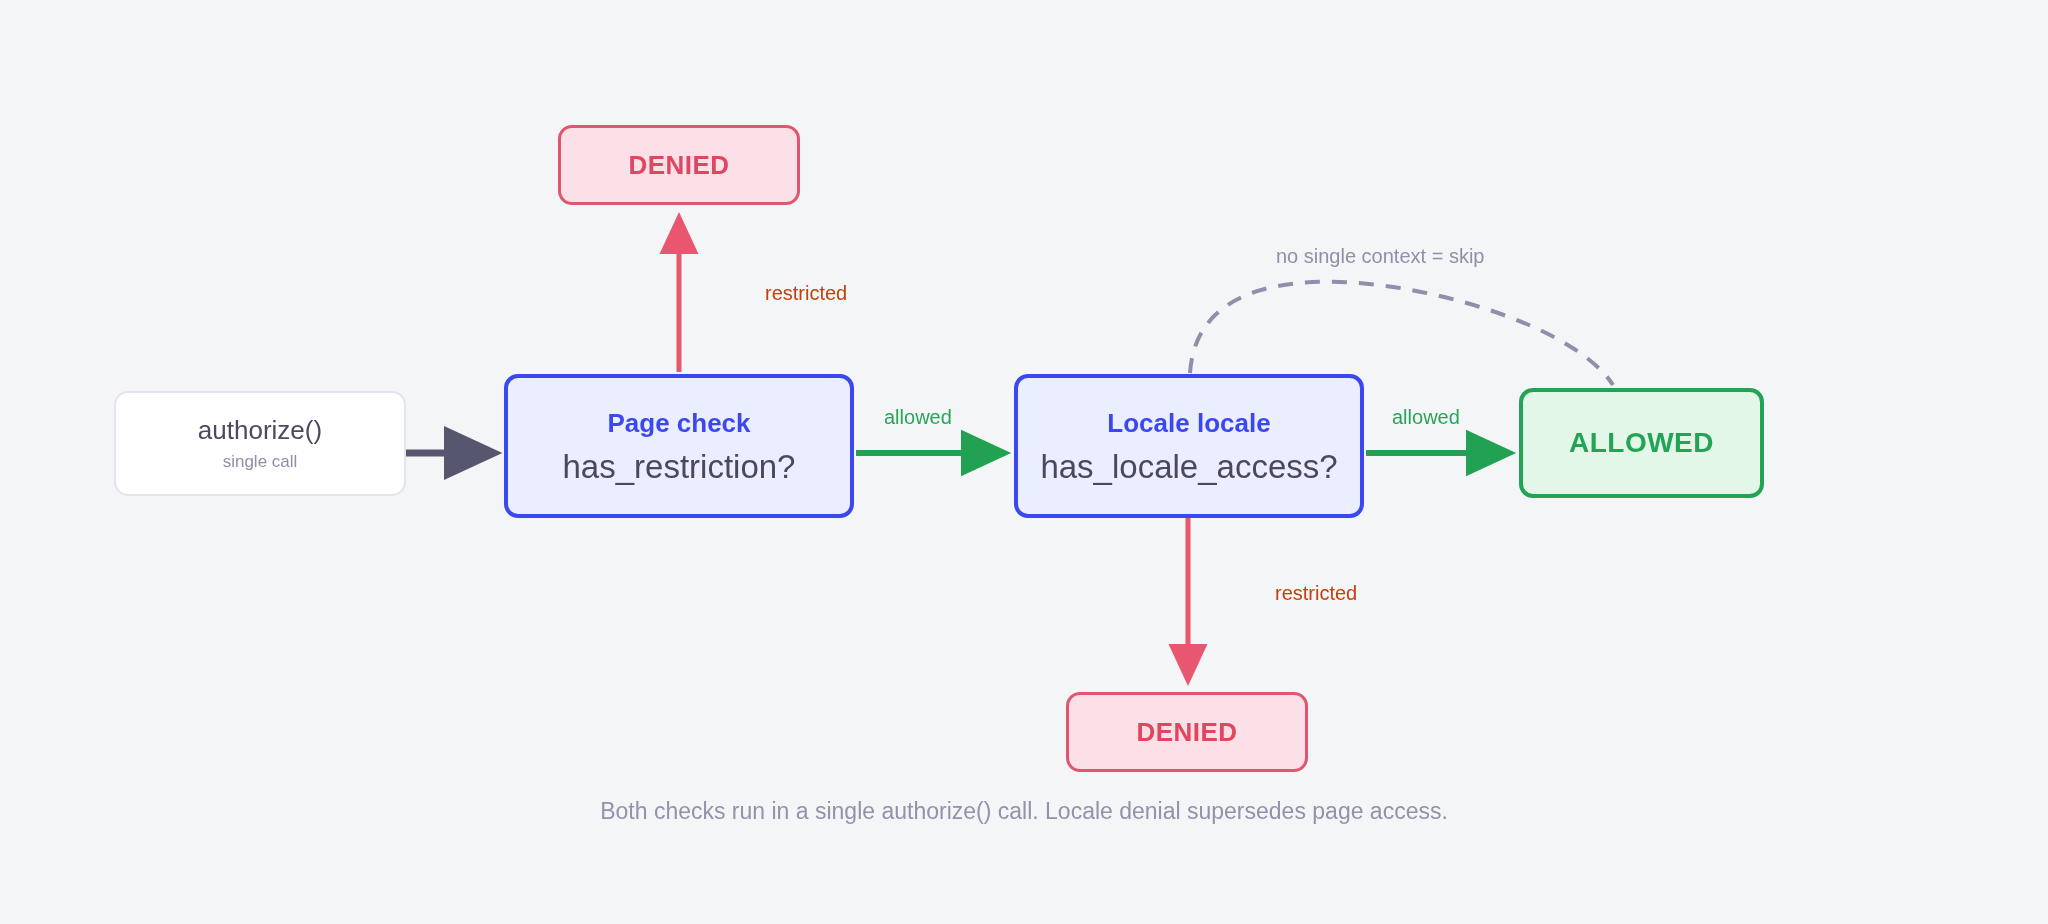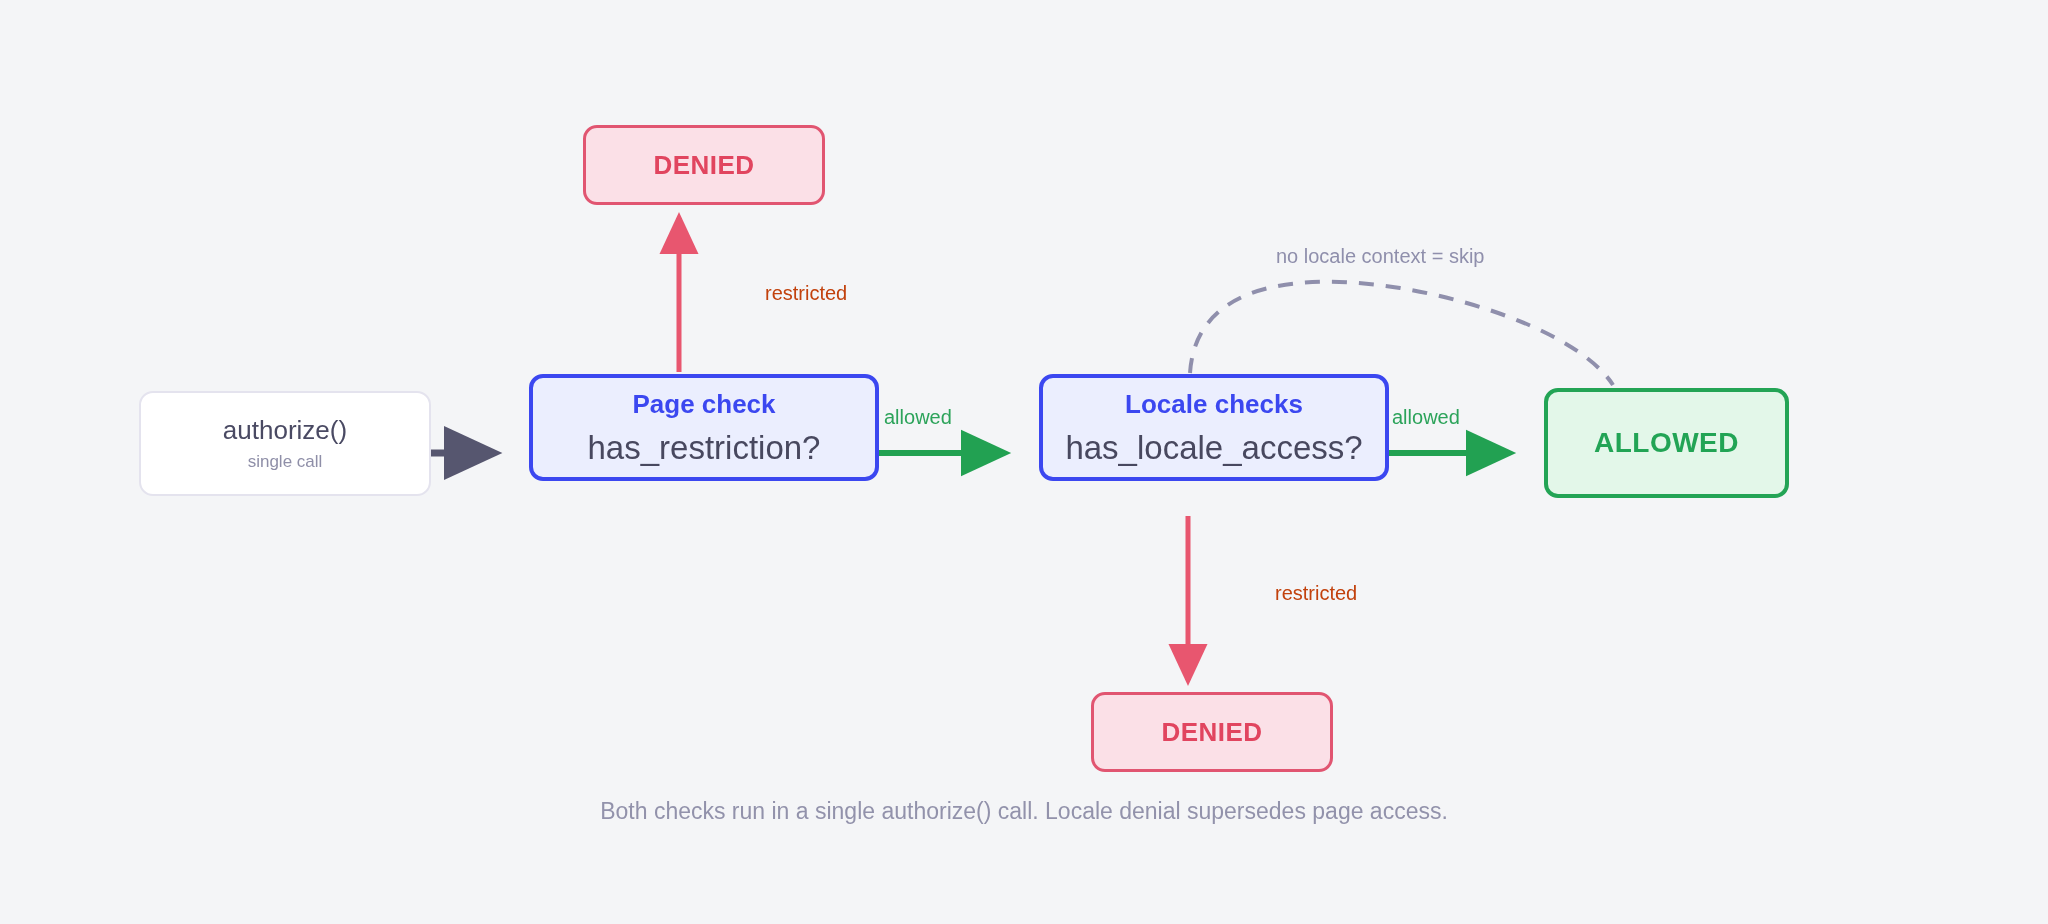--- a/index.html
+++ b/index.html
@@ -29,21 +29,20 @@
 
   .node {
     position: absolute;
     box-sizing: border-box;
     display: flex;
     flex-direction: column;
     align-items: center;
     justify-content: center;
     border-radius: 12px;
     text-align: center;
-    margin-left: 25px;
   }
 
   
   .node-entry {
     left: 114px;
     top: 391px;
     width: 292px;
     height: 105px;
     background: #ffffff;
     border: 2px solid #e4e3ee;
@@ -57,21 +56,21 @@
   }
   .entry-sub {
     font-size: 17px;
     color: #8f8fa8;
     line-height: 1;
   }
 
   
   .node-decision {
     width: 350px;
-    height: 107px;
+    height: 144px;
     background: #ebeefe;
     border: 4px solid #3b47f0;
     border-radius: 14px;
     gap: 14px;
   }
   #node-page-check { left: 504px; top: 374px; }
   #node-locale-check { left: 1014px; top: 374px; }
   .decision-title {
     font-size: 26px;
     font-weight: bold;
@@ -204,21 +203,21 @@
     <div class="entry-title">authorize()</div>
     <div class="entry-sub">single call</div>
   </div>
 
   <div class="node node-decision" id="node-page-check">
     <div class="decision-title">Page check</div>
     <div class="decision-sub">has_restriction?</div>
   </div>
 
   <div class="node node-decision" id="node-locale-check">
-    <div class="decision-title">Locale checks</div>
+    <div class="decision-title">Locale locale</div>
     <div class="decision-sub">has_locale_access?</div>
   </div>
 
   <div class="node node-denied" id="node-denied-page">
     <div class="denied-label">DENIED</div>
   </div>
 
   <div class="node node-denied" id="node-denied-locale">
     <div class="denied-label">DENIED</div>
   </div>
@@ -228,17 +227,17 @@
   </div>
 
   <div class="edge-label label-red" id="label-restricted-page">restricted</div>
 
   <div class="edge-label label-green" id="label-allowed-1">allowed</div>
 
   <div class="edge-label label-red" id="label-restricted-locale">restricted</div>
 
   <div class="edge-label label-green" id="label-allowed-2">allowed</div>
 
-  <div class="edge-label label-muted" id="label-skip">no locale context = skip</div>
+  <div class="edge-label label-muted" id="label-skip">no single context = skip</div>
 
   <div id="caption">Both checks run in a single authorize() call. Locale denial supersedes page access.</div>
 
 </div>
 
 </body></html>

